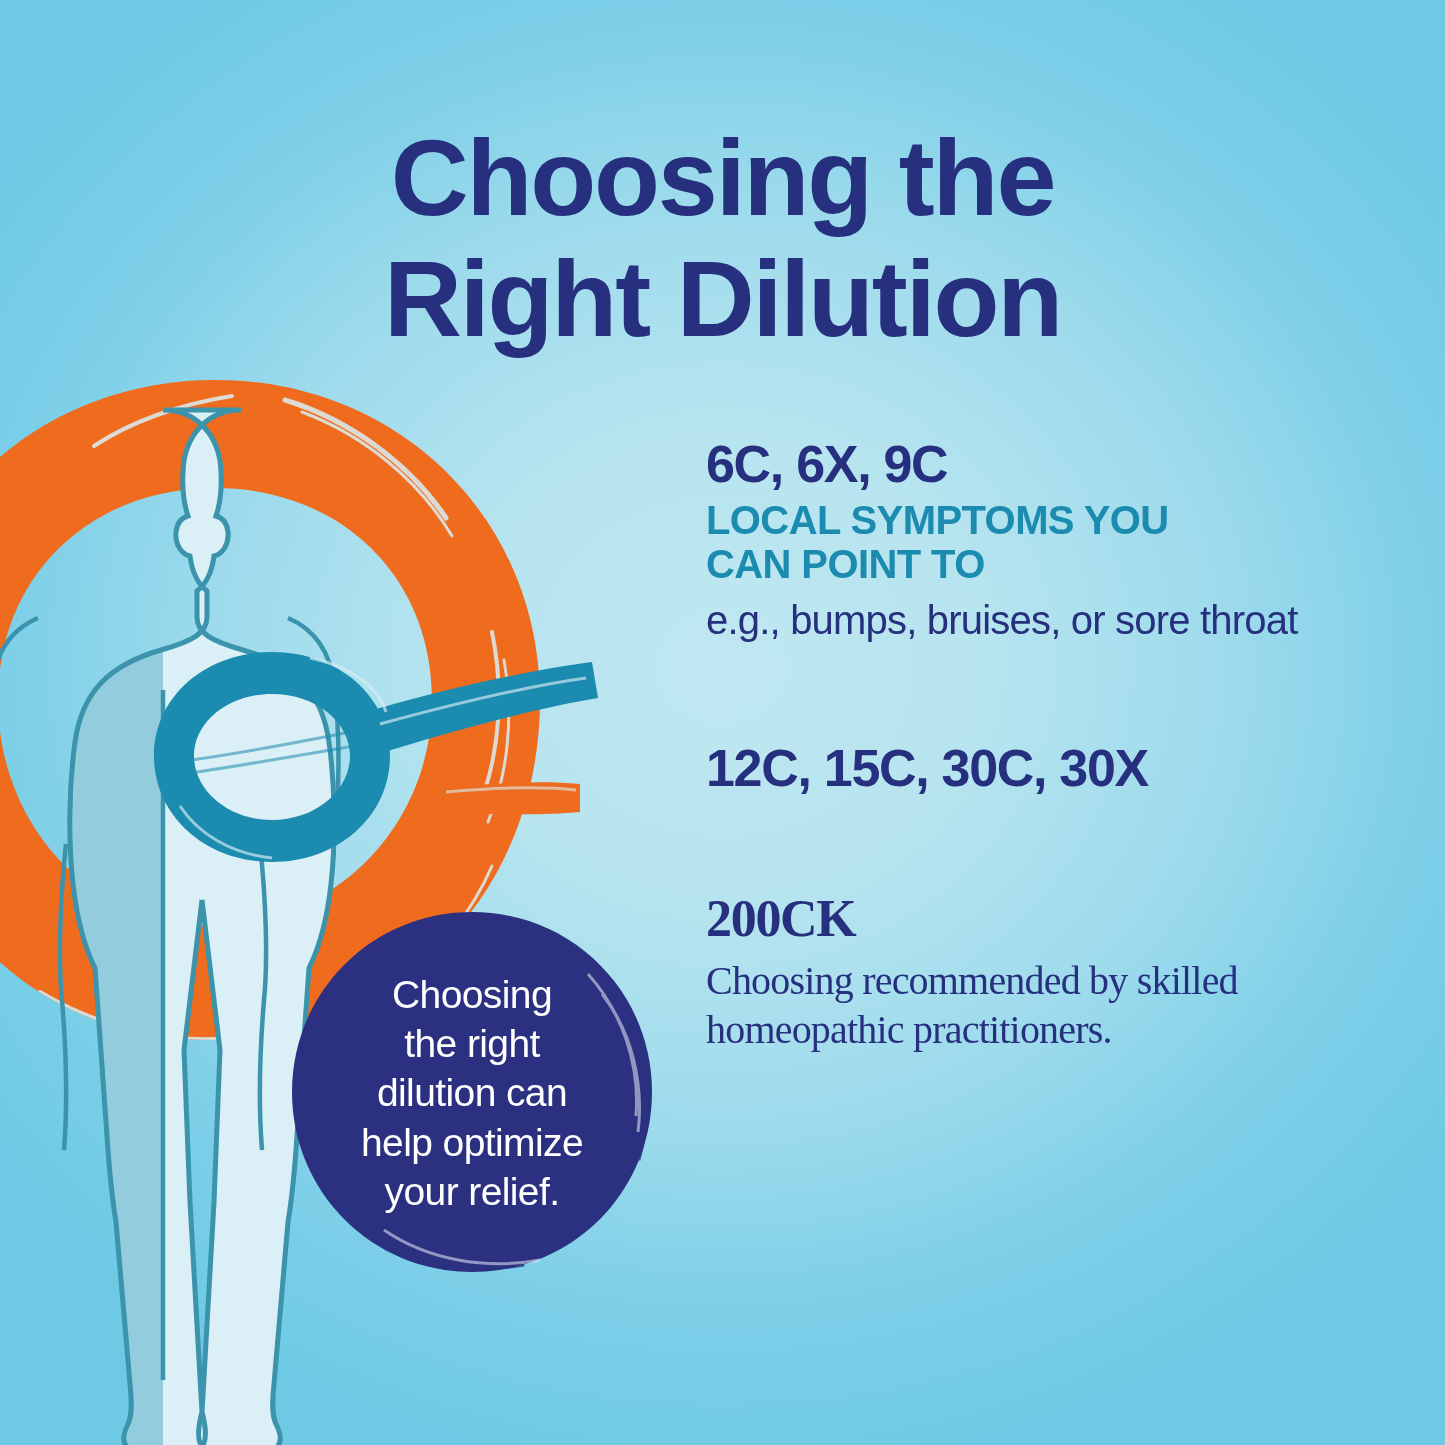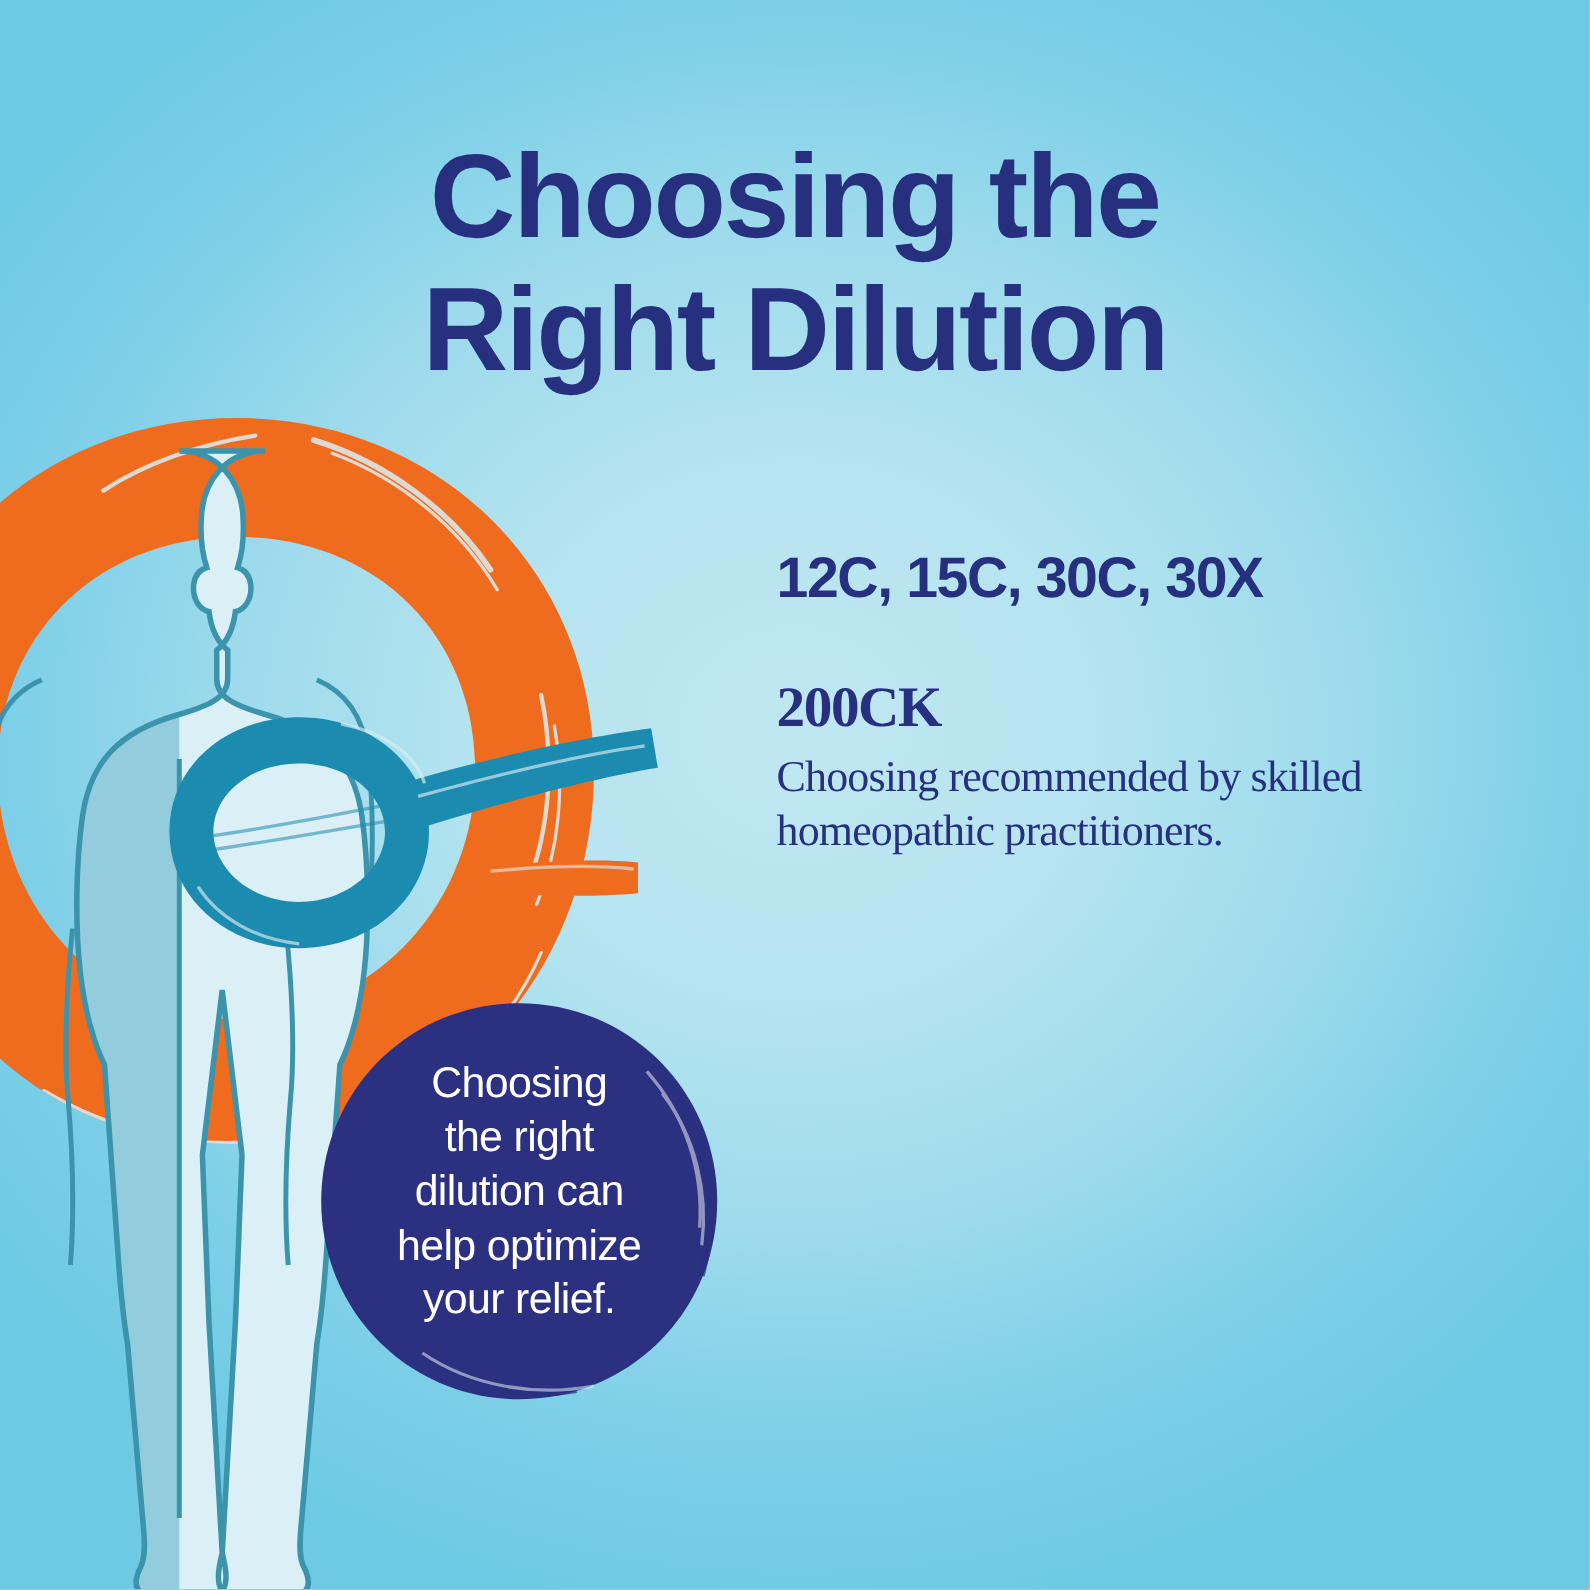--- a/index.html
+++ b/index.html
@@ -54,21 +54,21 @@
     width: 368px;
     height: 368px;
   }
   .badge svg {
     position: absolute;
     inset: 0;
   }
   .badge-text {
     position: absolute;
     left: 44px;
-    top: 42px;
+    top: 52px;
     width: 280px;
     height: 266px;
     display: flex;
     align-items: center;
     justify-content: center;
     text-align: center;
     color: #ffffff;
     font-size: 39px;
     line-height: 1.26;
     letter-spacing: -0.6px;
@@ -104,21 +104,21 @@
   }
   .category.teal   { color: #1c8bb0; }
   .category.orange { color: #f36f21; }
   .example {
     color: #26307e;
     font-size: 40px;
     line-height: 1.22;
     letter-spacing: -0.8px;
     white-space: pre-line;
   }
-  .block.spaced-top { margin-top: 62px; }
+  .block.spaced-top { margin-top: 95px; }
   .block .dilution.tall { margin-bottom: 10px; }
 </style>
 </head>
 <body>
 
 <div id="poster">
 
   <div class="title">Choosing the
 Right Dilution</div>
 
@@ -317,20 +317,26 @@
     </svg>
     <div class="badge-text">Choosing
 the right
 dilution can
 help optimize
 your relief.</div>
   </div>
 
   <div class="blocks">
 
+    <div class="block">
+      <div class="dilution">6C, 6X, 9C</div>
+      <div class="category teal">LOCAL SYMPTOMS YOU
+CAN POINT TO</div>
+      <div class="example">e.g., bumps, bruises, or sore throat</div>
+    </div>
 
     <div class="block spaced-top">
       <div class="dilution">12C, 15C, 30C, 30X</div>
     </div>
 
     <div class="block spaced-top">
       <div class="dilution tall">200CK</div>
       <div class="example">Choosing recommended by skilled
 homeopathic practitioners.</div>
     </div>

